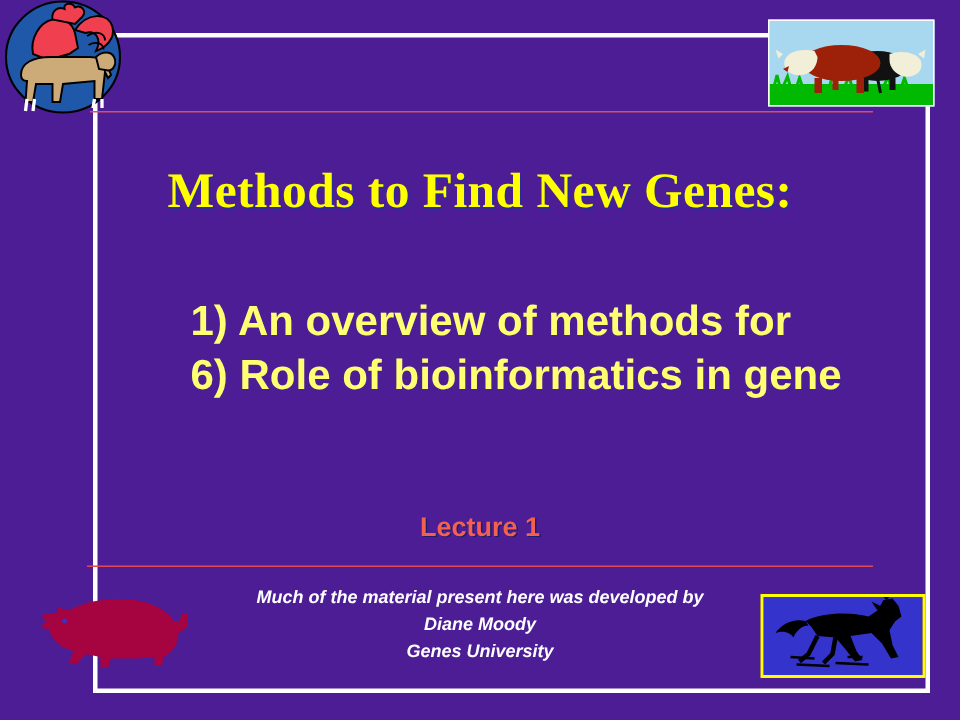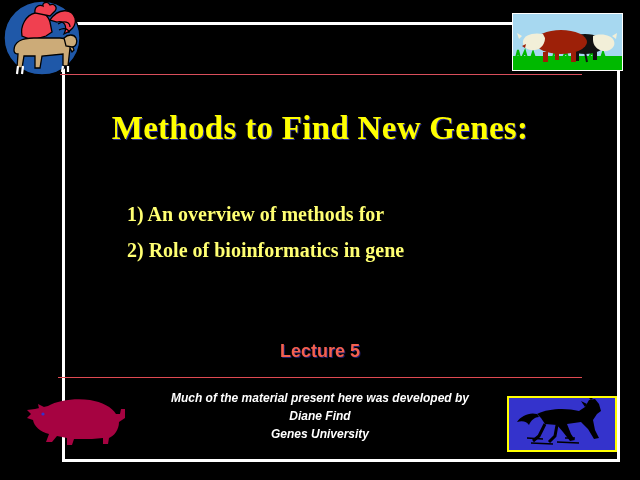--- a/index.html
+++ b/index.html
@@ -5,21 +5,21 @@
 <style>
   html, body {
     margin: 0;
     padding: 0;
     background: #202020;
   }
   #slide {
     position: relative;
     width: 640px;
     height: 480px;
-    background: #000000;
+    background: #4c1d95;
     overflow: hidden;
     font-family: "Liberation Sans", sans-serif;
     -webkit-font-smoothing: none;
   }
 
   
   #frame {
     position: absolute;
     left: 62px;
     top: 22px;
@@ -77,23 +77,23 @@
     letter-spacing: 0.3px;
     text-shadow: 1px 1px 0 #2b2b9c;
   }
 
   
   #body {
     position: absolute;
     left: 127px;
     top: 196px;
     width: 420px;
-    font-family: Liberation Serif, serif;
-    font-weight: bold;
-    font-size: 20px;
+    font-family: Liberation Sans, sans-serif;
+    font-weight: bold;
+    font-size: 28px;
     line-height: 36px;
     color: #ffff72;
   }
   #body .line { white-space: nowrap; }
 
   
   #lecture {
     position: absolute;
     left: 0px;
     top: 341px;
@@ -198,30 +198,30 @@
       <rect x="58" y="38" width="5" height="10" fill="#9d2008"></rect>
       <rect x="42" y="38" width="4" height="8" fill="#9d2008"></rect>
       <path d="M72 38 L74 48" stroke="#111111" stroke-width="2"></path>
     </svg>
   </div>
 
   <div id="title">Methods to Find New Genes:</div>
 
   <div id="body">
     <div class="line">1) An overview of methods for</div>
-    <div class="line">2) Role of bioinformatics in gene</div>
-  </div>
-
-  <div id="lecture">Lecture 5</div>
+    <div class="line">6) Role of bioinformatics in gene</div>
+  </div>
+
+  <div id="lecture">Lecture 1</div>
 
   <div class="rule" id="rule-mid"></div>
 
   <div id="credit">
     <div>Much of the material present here was developed by</div>
-    <div>Diane Find</div>
+    <div>Diane Moody</div>
     <div>Genes University</div>
   </div>
 
   <div id="pig">
     <svg width="106" height="58" viewBox="0 0 106 58" xmlns="http://www.w3.org/2000/svg">
       <path d="M24 14 C34 8 52 6 66 8 C78 10 88 15 92 22 L96 22 L97 17 L101 17 L101 26
                L95 30 C95 38 90 44 85 46 L84 52 L79 52 L79 46 L68 47 L50 47 L48 53 L43 53
                L43 46 L33 44 L28 50 L22 50 L25 42 C16 40 10 34 9 28 L3 26 L7 22 L3 18
                L11 17 Z" fill="#a60341"></path>
       <path d="M22 16 L14 12 L16 21 Z" fill="#a60341"></path>

